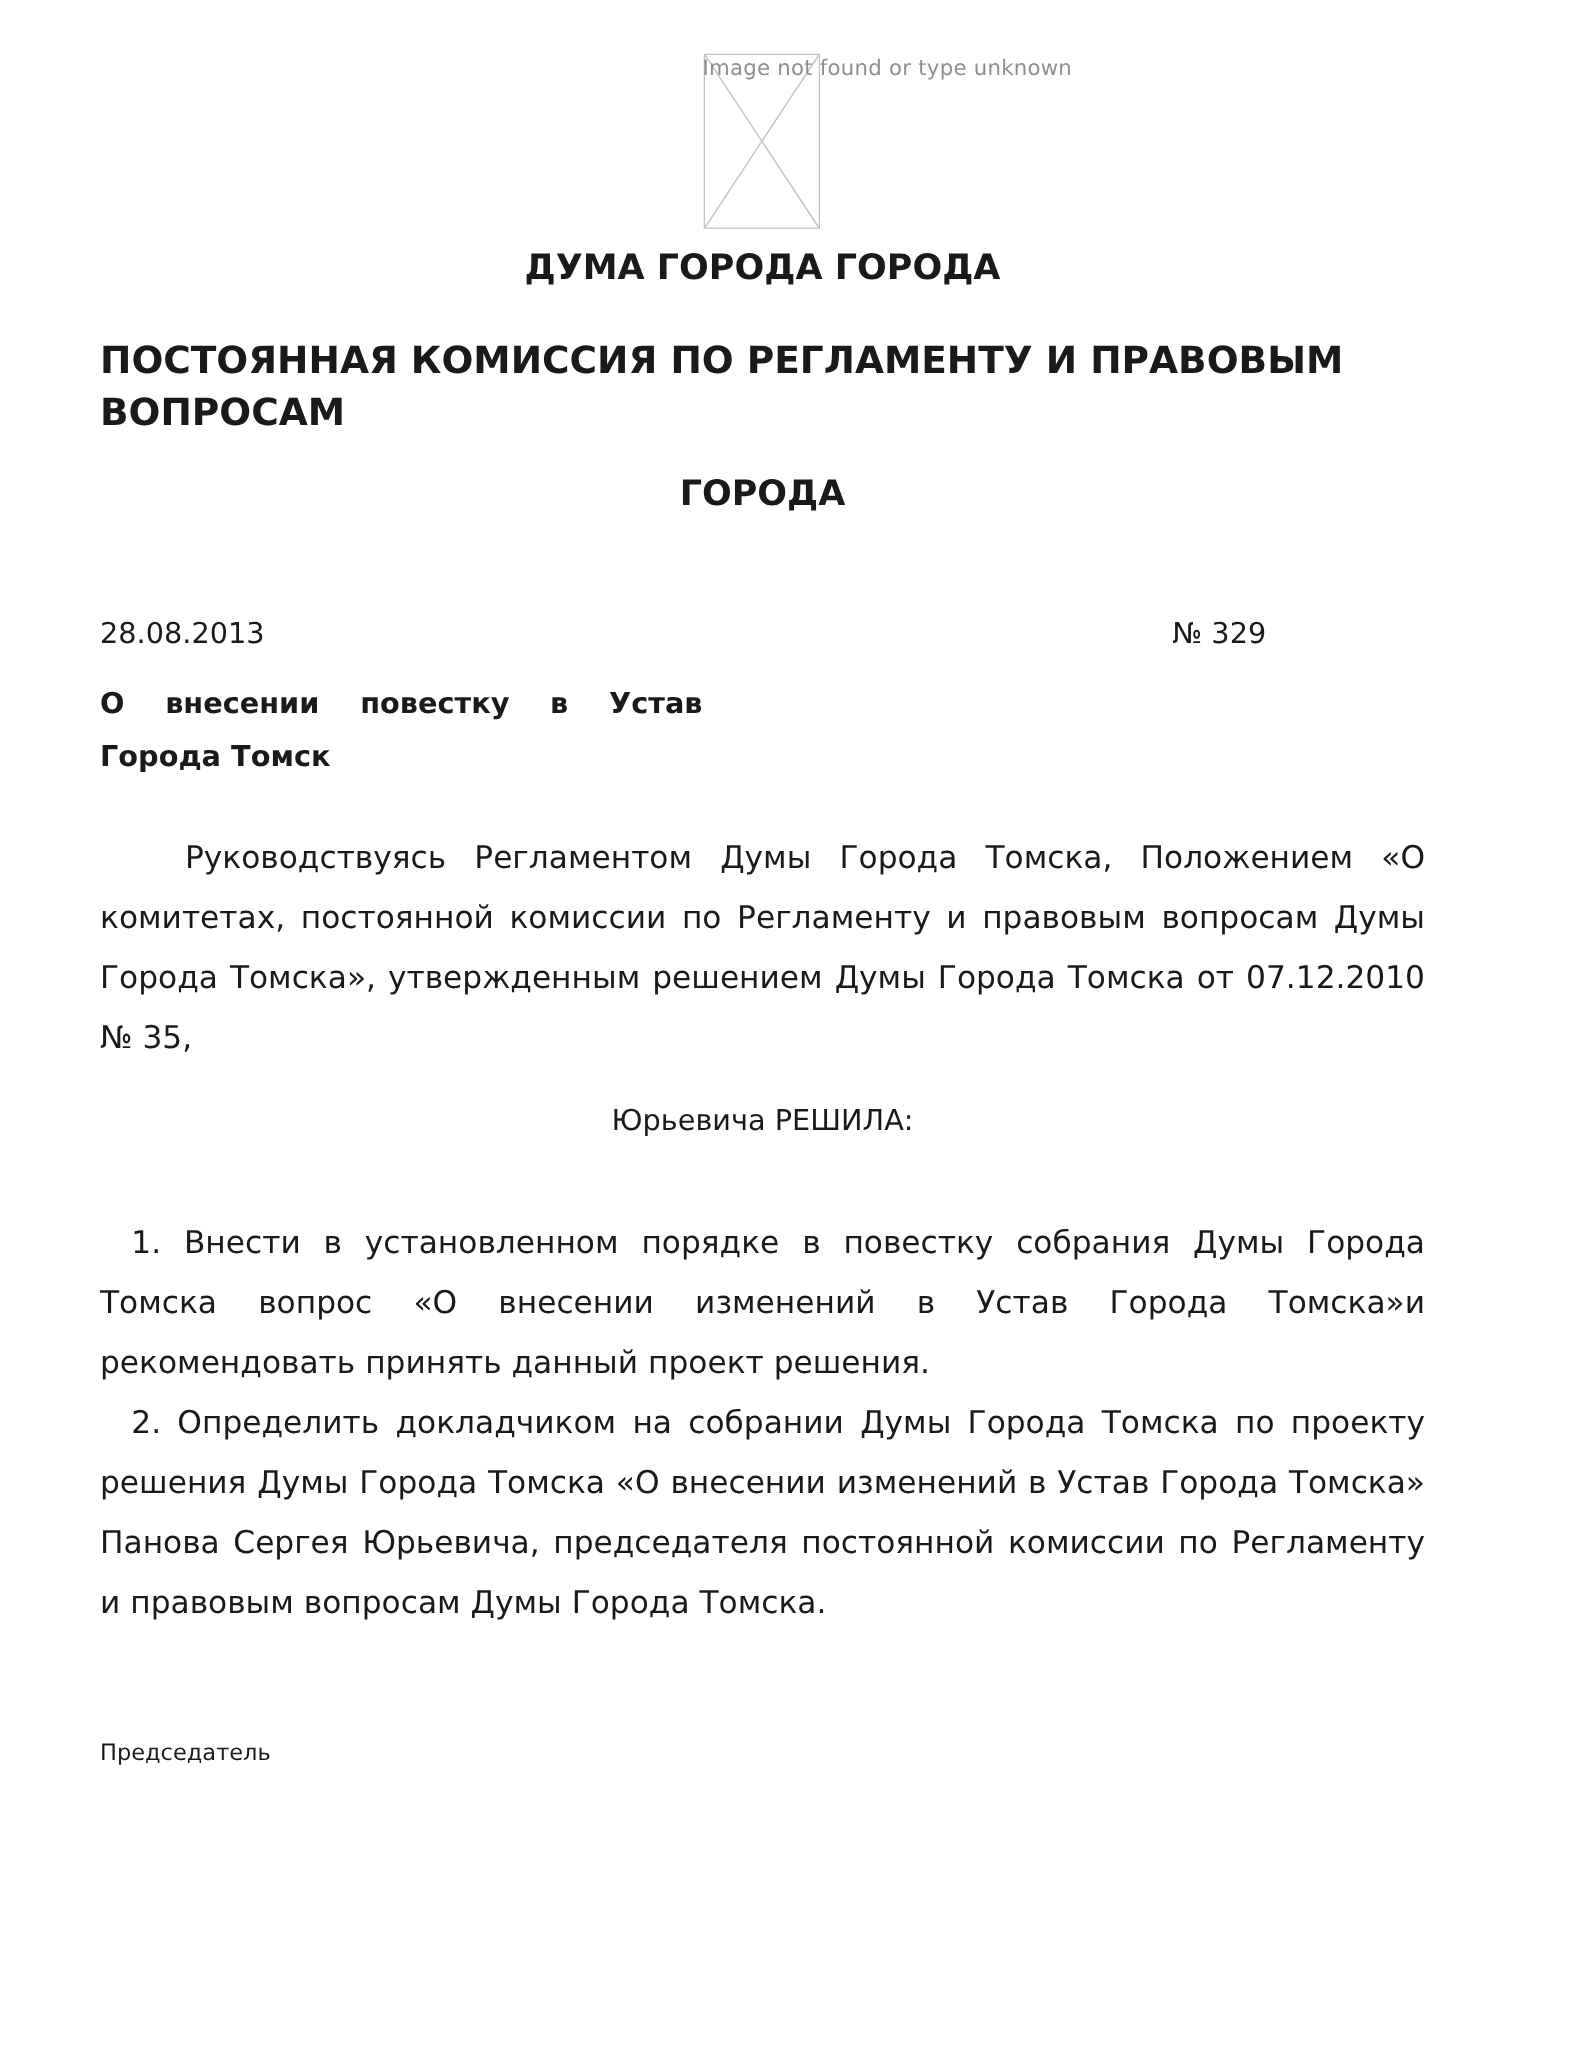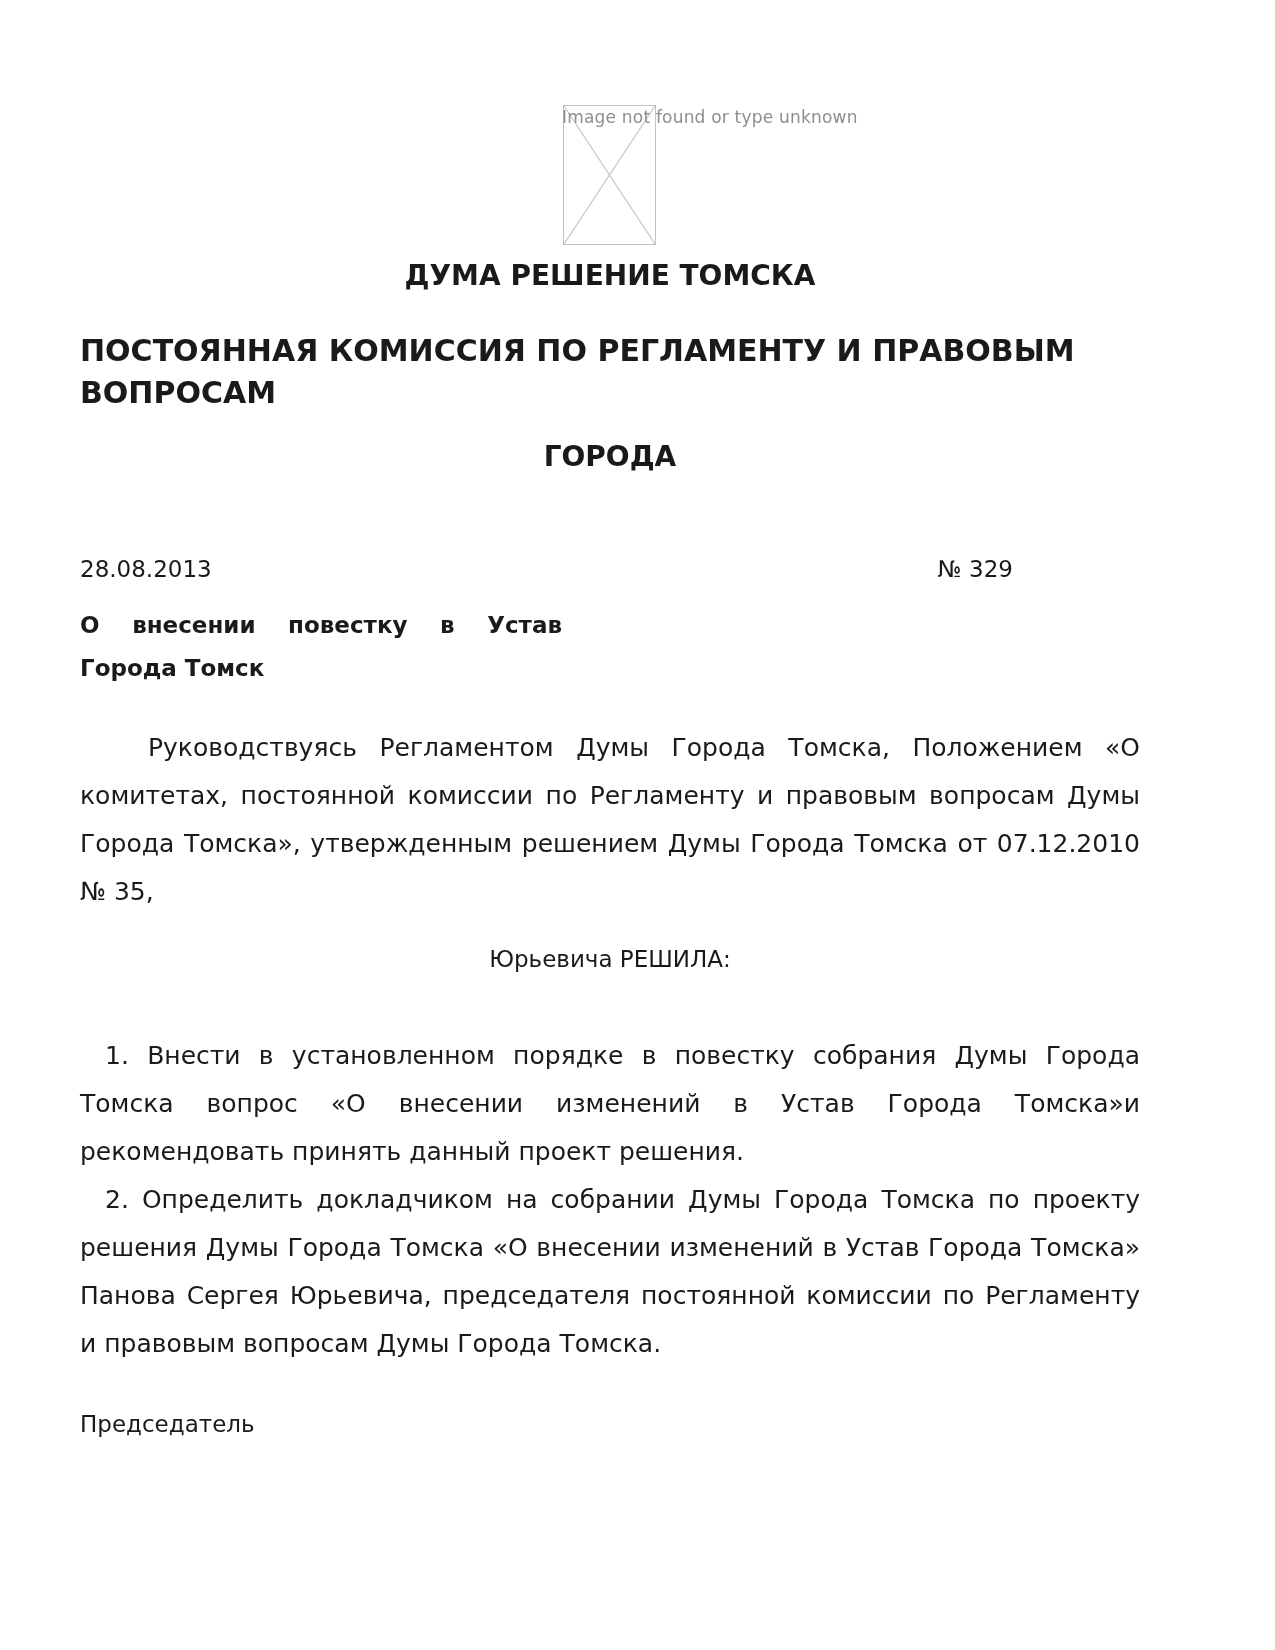--- a/index.html
+++ b/index.html
@@ -10,21 +10,21 @@
     font-family: "DejaVu Sans", "Liberation Sans", sans-serif;
     color: #1a1a1a;
     overflow: hidden;
   }
   .page {
     width: 1275px;
     height: 1650px;
     background: #ffffff;
   }
   .content {
-    padding: 105px 135px 40px 80px; 
+    padding: 43px 135px 40px 80px; 
   }
 
   
   .img-wrap {
     position: relative;
     margin-left: 483px; 
     width: 93px;
     height: 140px;
     border: 1px solid #c2c2c2;
   }
@@ -102,40 +102,40 @@
   .centered-line {
     margin-top: 28px;
     font-size: 23px;
     line-height: 30px;
     text-align: center;
   }
   .item { text-indent: 25px; }
   .items { margin-top: 58px; }
 
   .signature {
-    margin-top: 41px;
-    font-size: 23px;
+    margin-top: 82px;
+    font-size: 18px;
     line-height: 30px;
   }
 </style>
 </head>
 <body>
 
 <div class="page">
   <div class="content">
 
     <div class="img-wrap">
       <svg class="img-x" viewBox="0 0 93 140" preserveAspectRatio="none" aria-hidden="true">
         <line x1="0" y1="0" x2="93" y2="140" stroke="#c4c4c4" stroke-width="1.2"></line>
         <line x1="93" y1="0" x2="0" y2="140" stroke="#c4c4c4" stroke-width="1.2"></line>
       </svg>
       <span class="alt-text">Image not found or type unknown</span>
     </div>
 
-    <div class="h-org">ДУМА РЕШЕНИЕ ТОМСКА</div>
+    <div class="h-org">ДУМА ГОРОДА ГОРОДА</div>
 
     <div class="h-commission">ПОСТОЯННАЯ КОМИССИЯ ПО РЕГЛАМЕНТУ И ПРАВОВЫМ ВОПРОСАМ</div>
 
     <div class="h-doctype">ГОРОДА</div>
 
     <div class="meta-row">
       <span>28.08.2013</span>
       <span class="doc-number">№ 329</span>
     </div>
 

